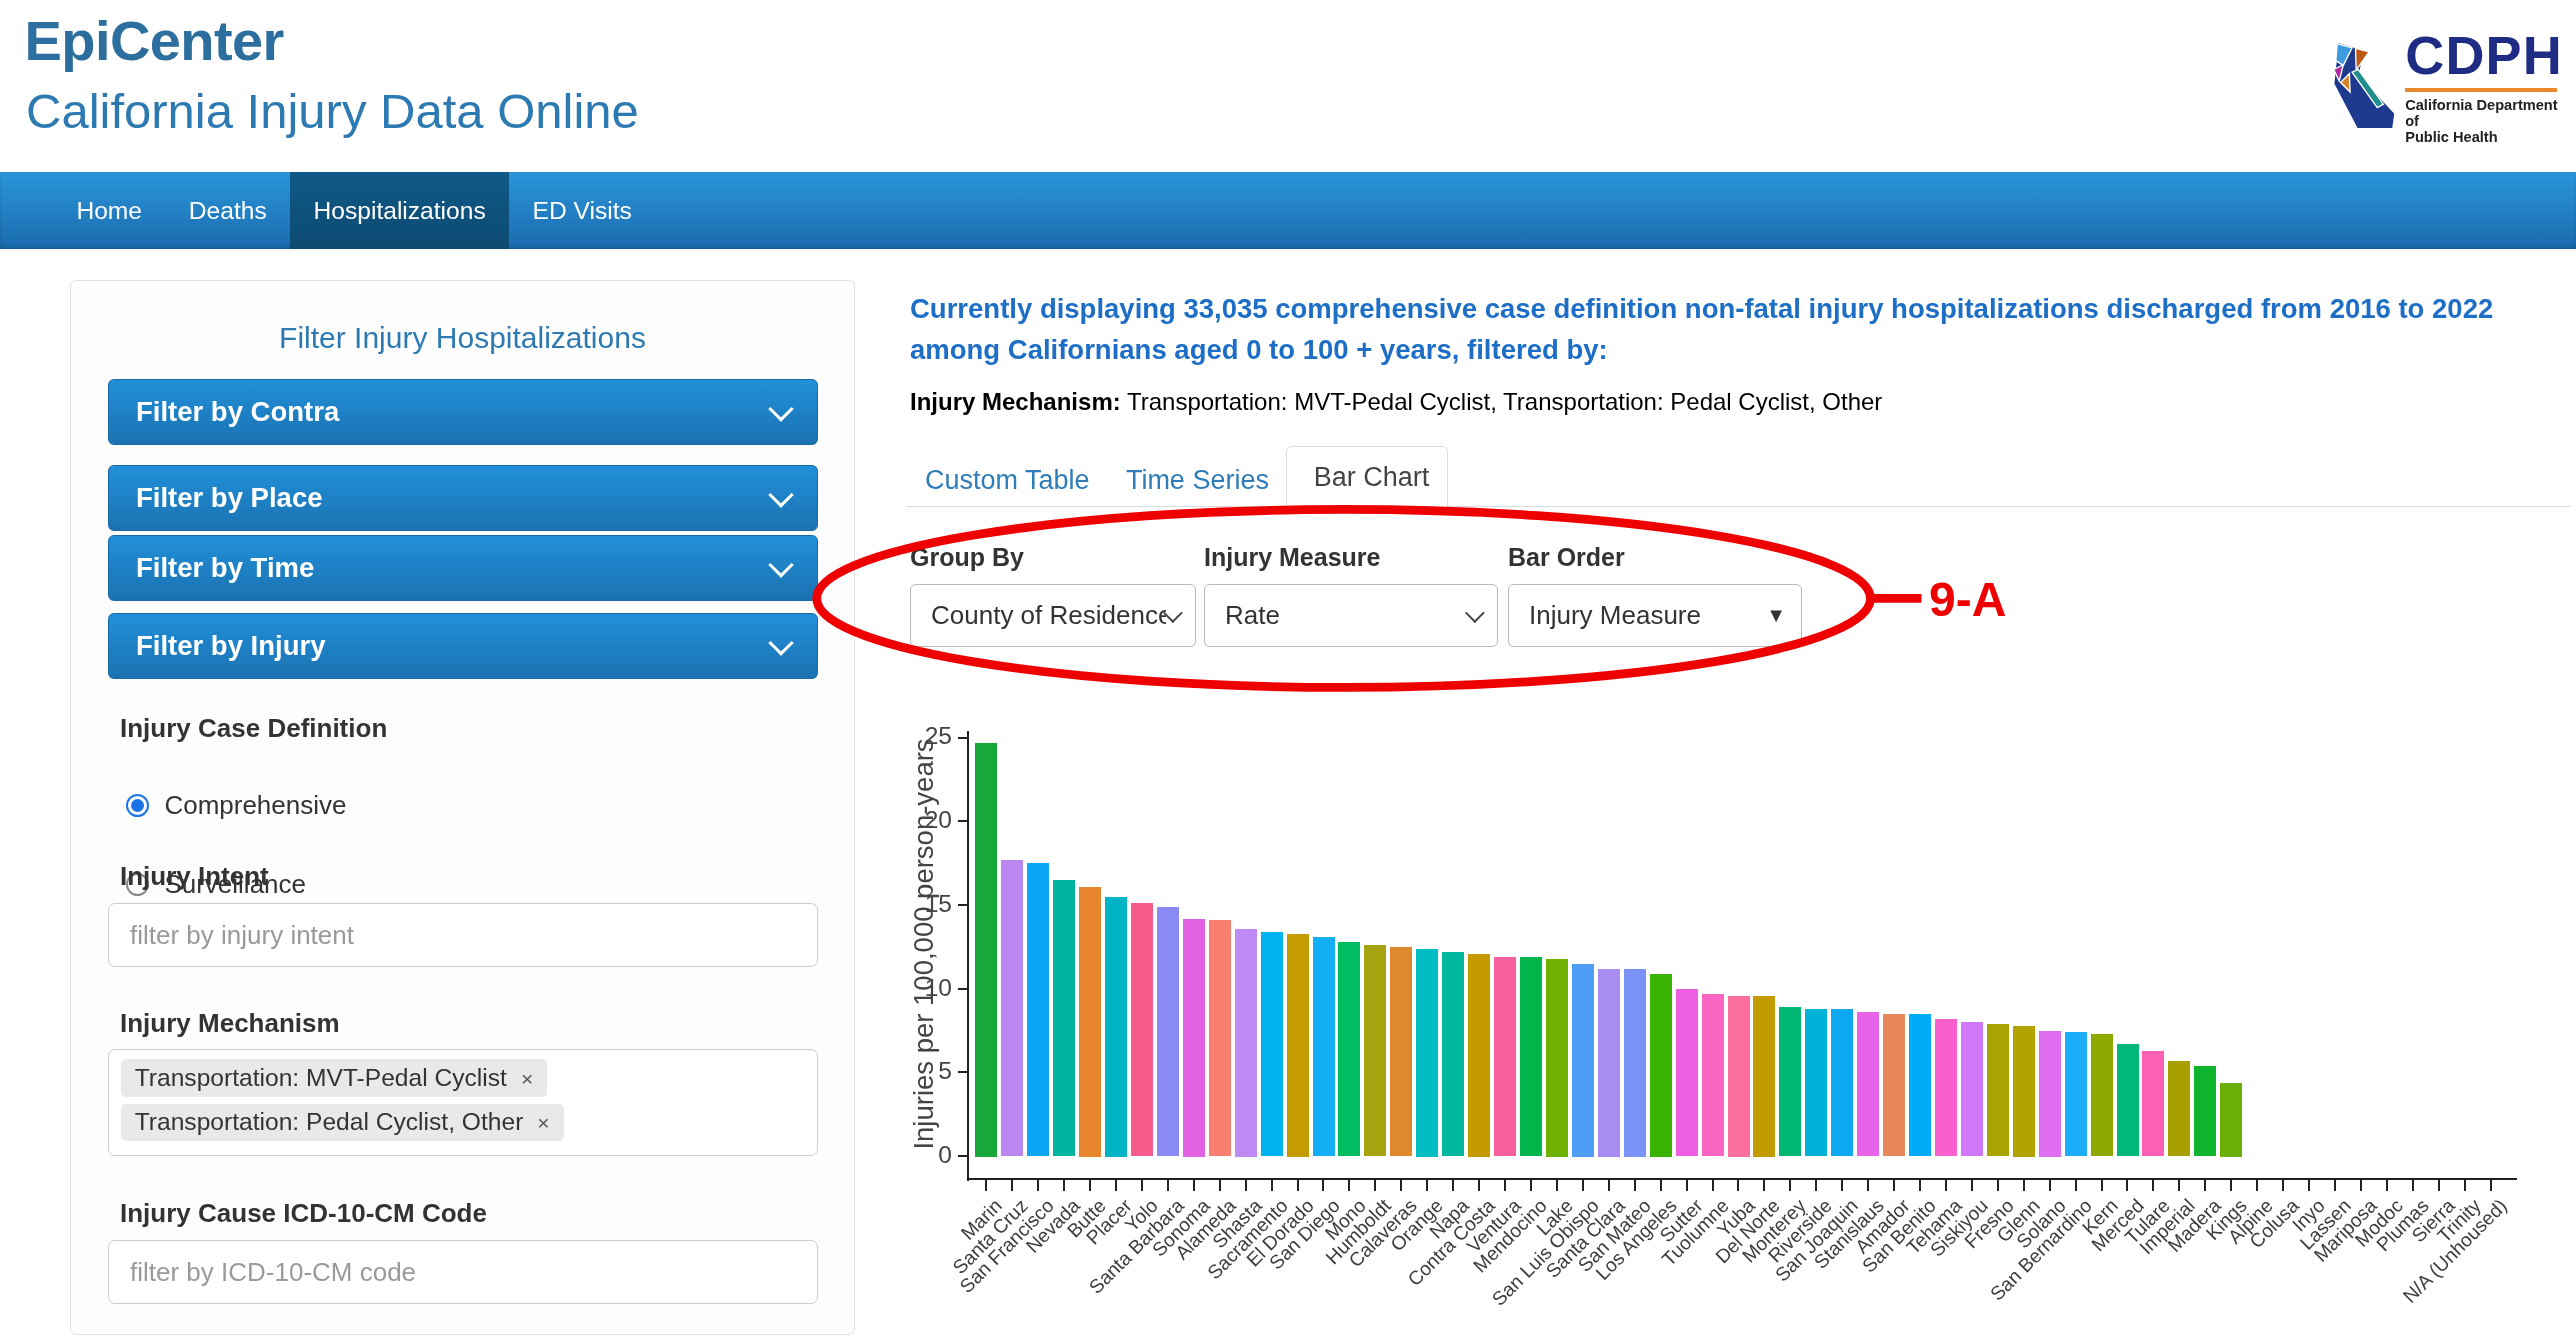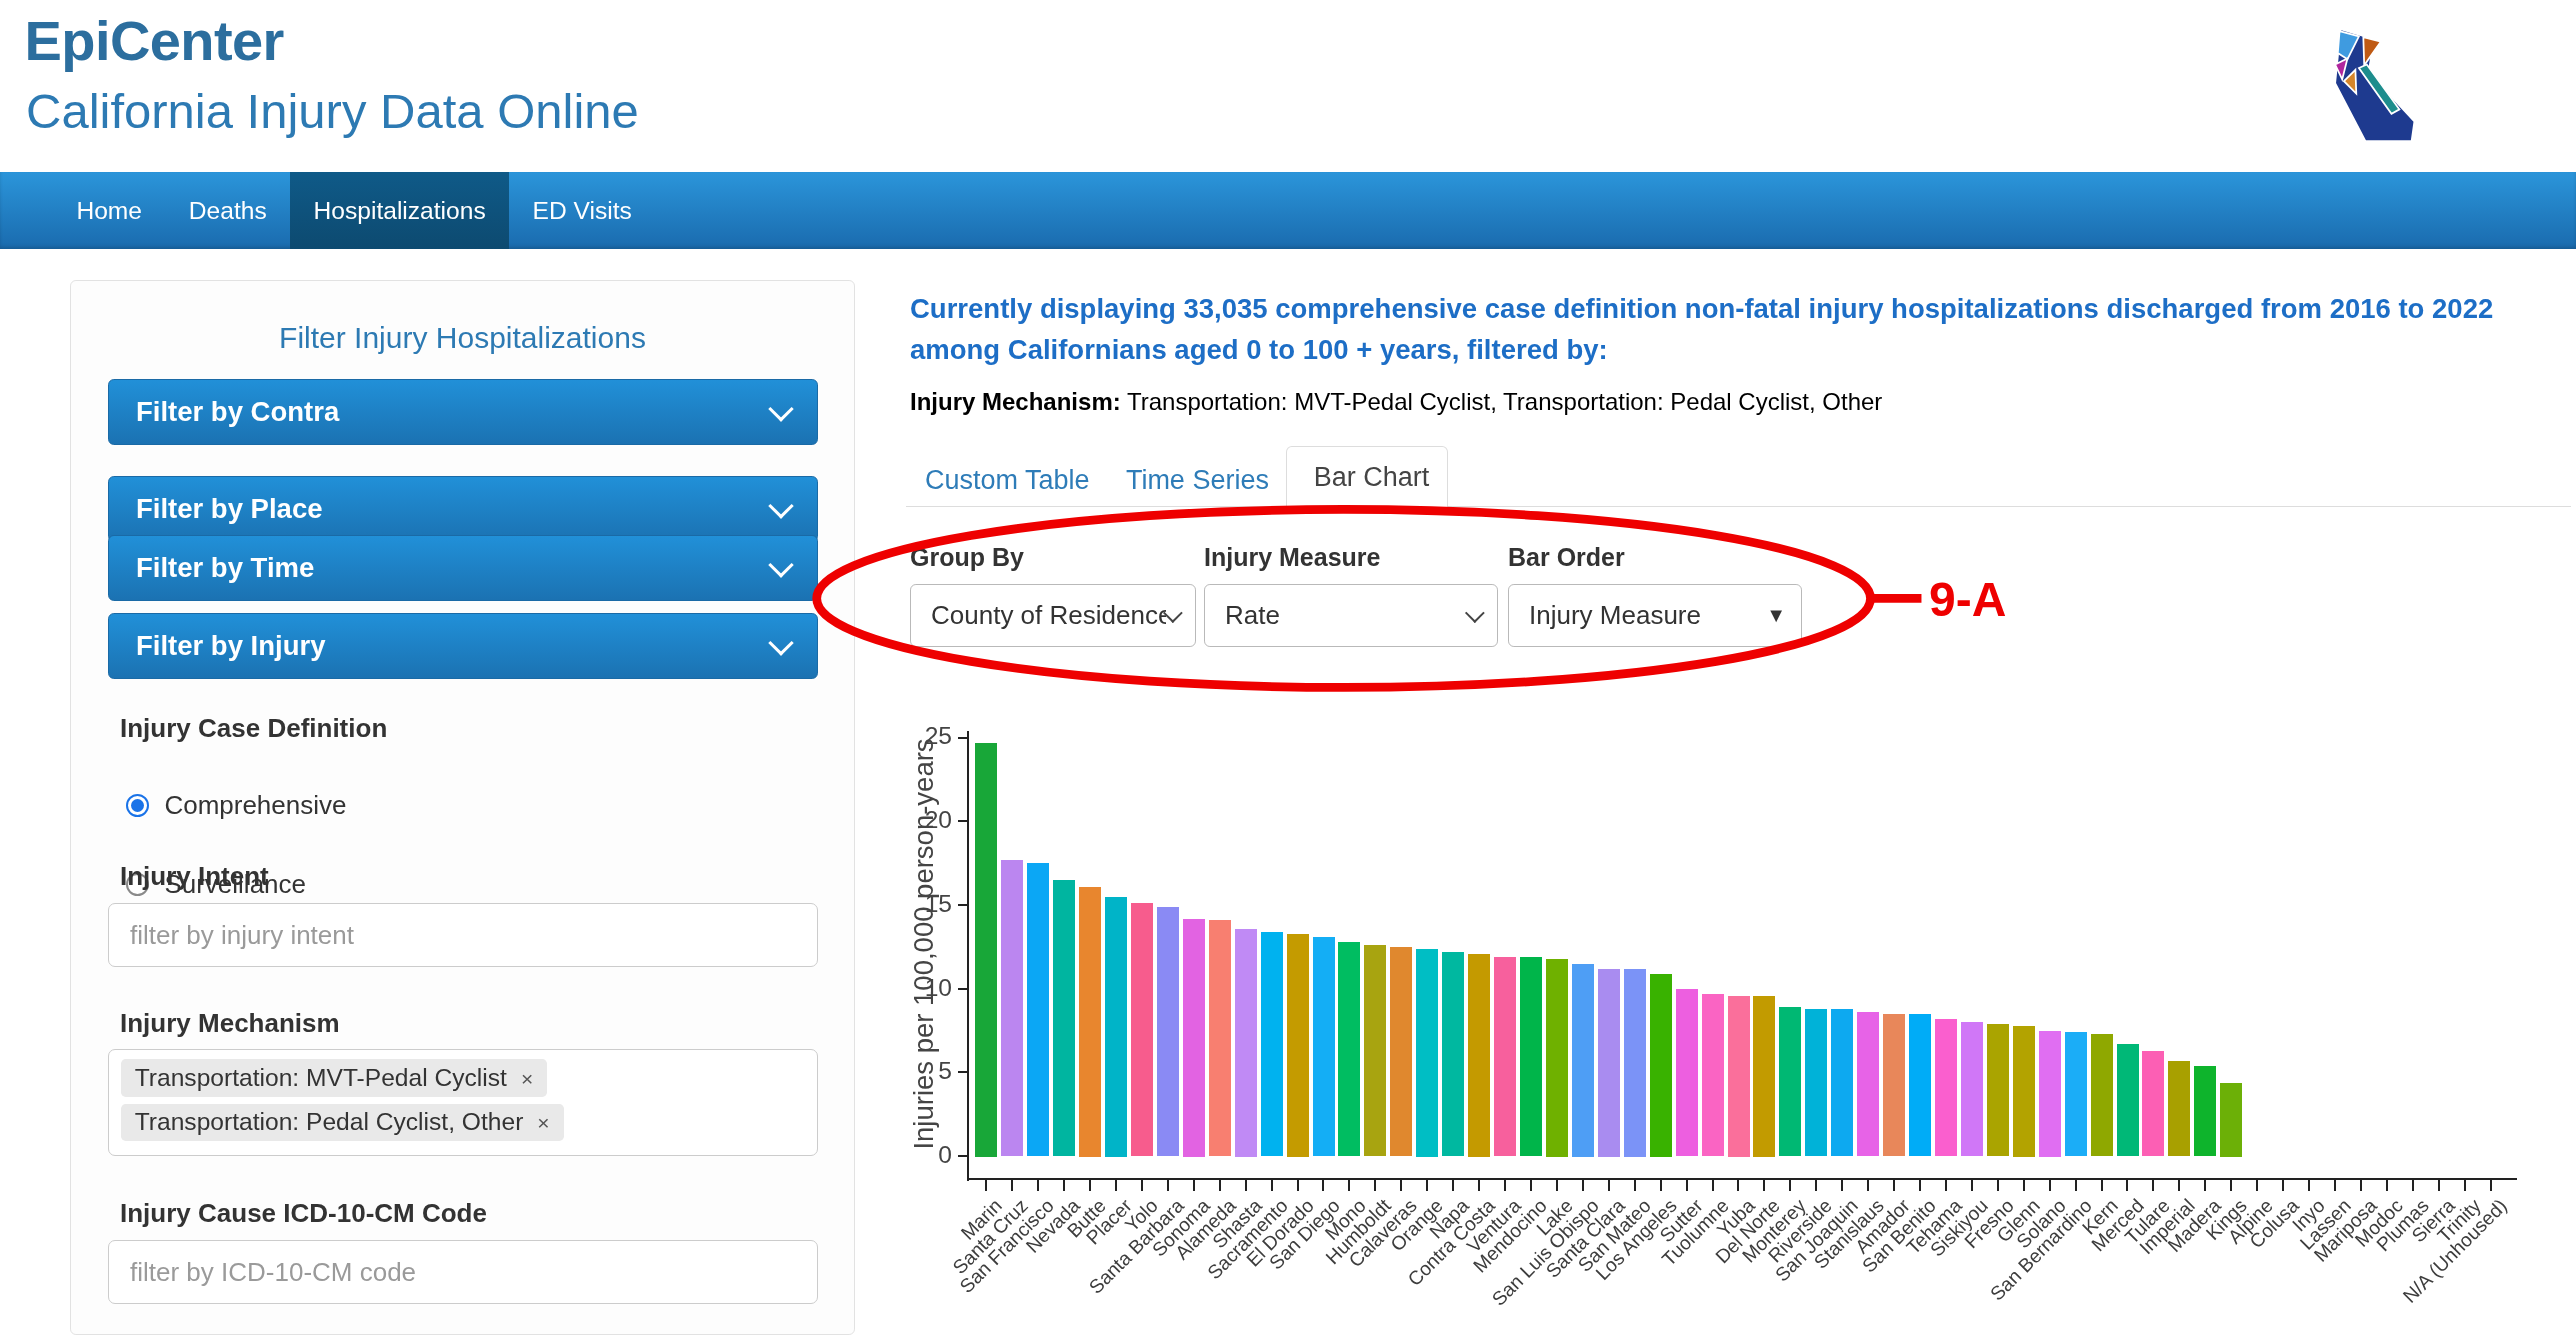--- a/index.html
+++ b/index.html
@@ -83,20 +83,26 @@
 
   <div class="abs logo-box">
     <svg width="88" height="117" viewBox="0 0 100 132">
       <polygon points="14,2 50,13 44,50 96,106 93,127 42,127 8,62" fill="#1e3a8f"></polygon>
       <polygon points="12,3 34,9 21,35 10,28" fill="#3f9be0" stroke="#fff" stroke-width="2"></polygon>
       <polygon points="39,10 59,15 40,42" fill="#bf5a14" stroke="#fff" stroke-width="2"></polygon>
       <polygon points="7,41 21,34 15,58" fill="#b0269d" stroke="#fff" stroke-width="2"></polygon>
       <polygon points="17,60 30,47 31,74" fill="#d6862b" stroke="#fff" stroke-width="2"></polygon>
       <polygon points="34,45 43,41 80,92 71,97" fill="#1d8d8d" stroke="#fff" stroke-width="2"></polygon>
     </svg>
+    <div>
+      <div class="logo-acronym">CDPH</div>
+      <div class="logo-rule"></div>
+      <div class="logo-org">California Department of</div>
+      <div class="logo-org">Public Health</div>
+    </div>
   </div>
 
   <div class="abs nav" id="nav-items">
       <div class="nav-item">Home</div>
       <div class="nav-item">Deaths</div>
       <div class="nav-item active">Hospitalizations</div>
       <div class="nav-item">ED Visits</div>
     </div>
 
   <div class="abs panel"></div>
@@ -331,21 +337,21 @@
   <svg class="abs ann-svg" viewBox="0 0 4400 2285">
     <ellipse id="ann-ellipse" cx="2295" cy="1022" rx="900" ry="152" fill="none" stroke-width="15" stroke="#ee0000"></ellipse>
     <line id="ann-line" x1="3192" y1="1022" x2="3282" y2="1022" stroke-width="15" stroke="#ee0000"></line>
     <text id="ann-text" x="3295" y="1052" font-size="82" font-weight="bold" font-family="Liberation Sans, sans-serif" fill="#ee0000">9-A</text>
   </svg>
 
 <div class="abs acc" style="top: 379px;">
       <span>Filter by Contra</span>
       <span class="chev"></span>
     </div>
-    <div class="abs acc" style="top: 476px;">
+    <div class="abs acc" style="top: 465px;">
       <span>Filter by Place</span>
       <span class="chev"></span>
     </div>
     <div class="abs acc" style="top: 535px;">
       <span>Filter by Time</span>
       <span class="chev"></span>
     </div>
     <div class="abs acc" style="top: 613px;">
       <span>Filter by Injury</span>
       <span class="chev"></span>

